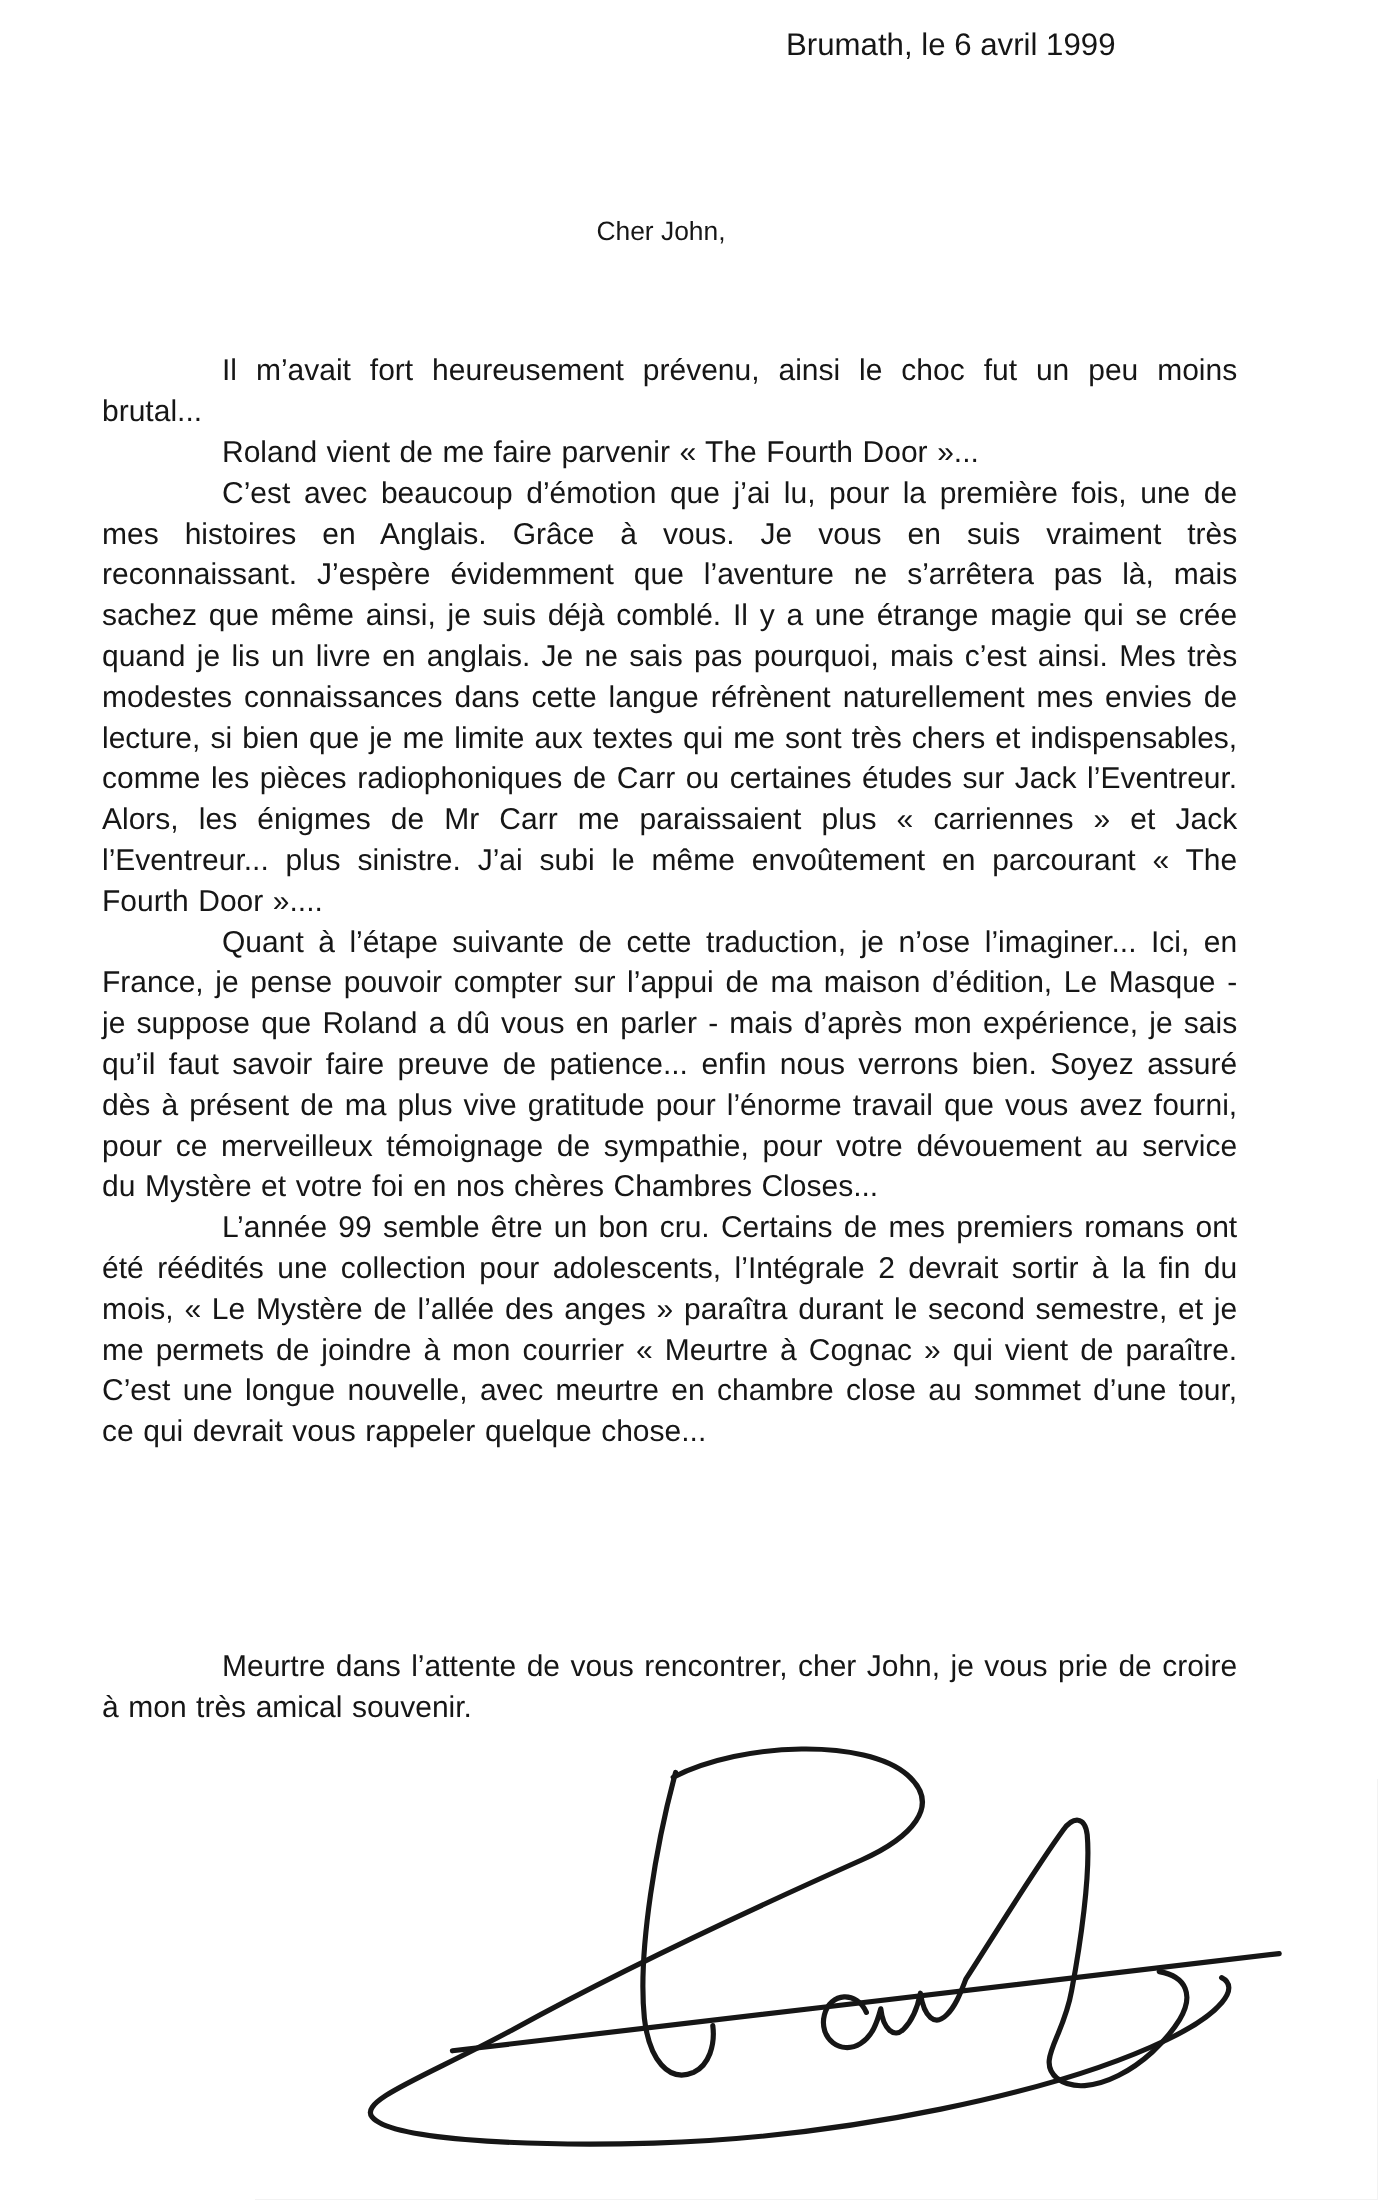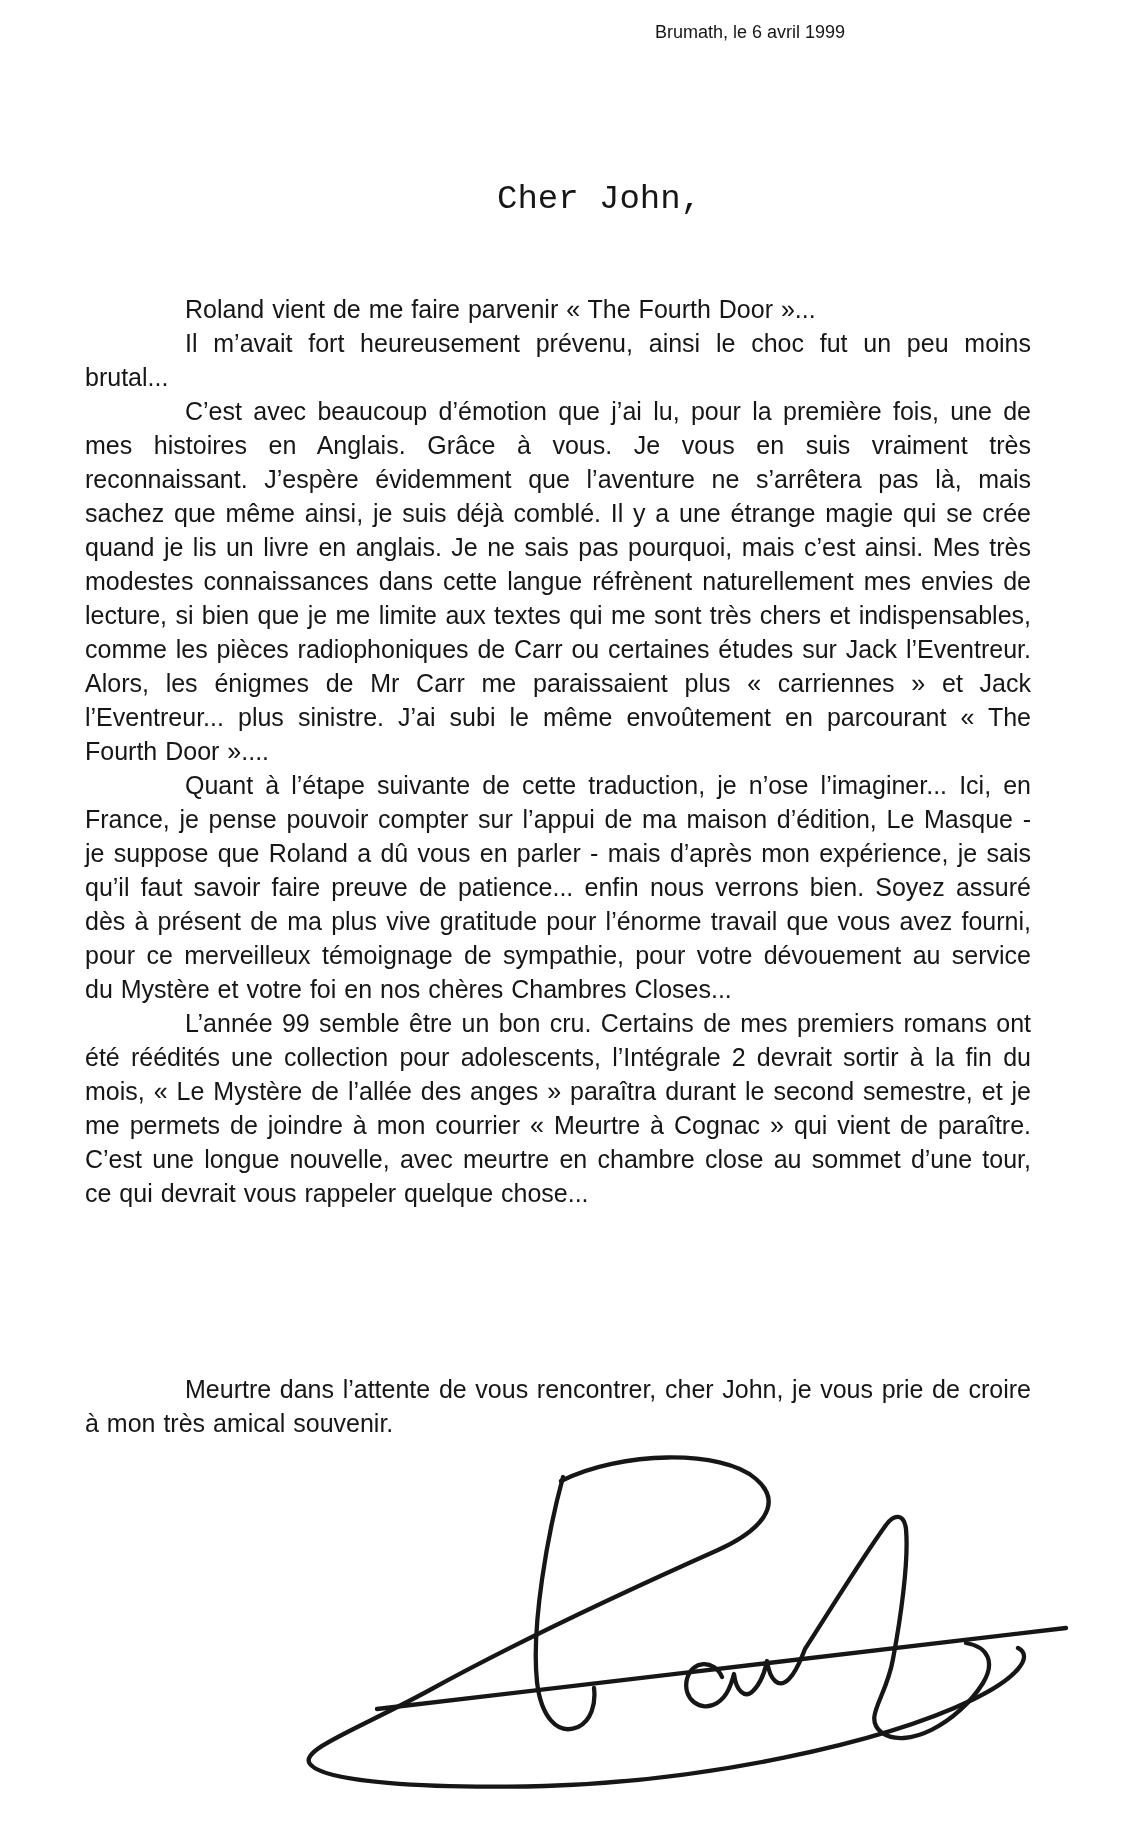--- a/index.html
+++ b/index.html
@@ -9,30 +9,29 @@
     height: 1833px;
     background: #ffffff;
     font-family: "Liberation Sans", sans-serif;
     color: #161616;
     overflow: hidden;
   }
   .dateline {
     position: absolute;
     left: 655px;
     top: 22px;
-    font-size: 18px;
+    font-size: 26px;
     white-space: nowrap;
   }
   .salutation {
     position: absolute;
     left: 497px;
     top: 180px;
-    font-size: 34px;
+    font-size: 22px;
     white-space: nowrap;
-    font-family: Liberation Mono, monospace;
   }
   .body-block {
     position: absolute;
     left: 85px;
     top: 292px;
     width: 946px;
   }
   .body-block p, .closing {
     margin: 0;
     font-size: 25px;
@@ -65,22 +64,22 @@
 </head>
 <body>
 
 <div class="page">
 
   <div class="dateline">Brumath, le 6 avril 1999</div>
 
   <div class="salutation">Cher John,</div>
 
   <div class="body-block">
+    <p>Il m’avait fort heureusement prévenu, ainsi le choc fut un peu moins brutal...</p>
     <p>Roland vient de me faire parvenir « The Fourth Door »...</p>
-    <p>Il m’avait fort heureusement prévenu, ainsi le choc fut un peu moins brutal...</p>
     <p>C’est avec beaucoup d’émotion que j’ai lu, pour la première fois, une de mes histoires en Anglais. Grâce à vous. Je vous en suis vraiment très reconnaissant. J’espère évidemment que l’aventure ne s’arrêtera pas là, mais sachez que même ainsi, je suis déjà comblé. Il y a une étrange magie qui se crée quand je lis un livre en anglais. Je ne sais pas pourquoi, mais c’est ainsi. Mes très modestes connaissances dans cette langue réfrènent naturellement mes envies de lecture, si bien que je me limite aux textes qui me sont très chers et indispensables, comme les pièces radiophoniques de Carr ou certaines études sur Jack l’Eventreur. Alors, les énigmes de Mr Carr me paraissaient plus « carriennes » et Jack l’Eventreur... plus sinistre. J’ai subi le même envoûtement en parcourant « The Fourth Door »....</p>
     <p>Quant à l’étape suivante de cette traduction, je n’ose l’imaginer... Ici, en France, je pense pouvoir compter sur l’appui de ma maison d’édition, Le Masque - je suppose que Roland a dû vous en parler - mais d’après mon expérience, je sais qu’il faut savoir faire preuve de patience... enfin nous verrons bien. Soyez assuré dès à présent de ma plus vive gratitude pour l’énorme travail que vous avez fourni, pour ce merveilleux témoignage de sympathie, pour votre dévouement au service du Mystère et votre foi en nos chères Chambres Closes...</p>
     <p>L’année 99 semble être un bon cru. Certains de mes premiers romans ont été réédités une collection pour adolescents, l’Intégrale 2 devrait sortir à la fin du mois, « Le Mystère de l’allée des anges » paraîtra durant le second semestre, et je me permets de joindre à mon courrier « Meurtre à Cognac » qui vient de paraître. C’est une longue nouvelle, avec meurtre en chambre close au sommet d’une tour, ce qui devrait vous rappeler quelque chose...</p>
   </div>
 
   <div class="closing">Meurtre dans l’attente de vous rencontrer, cher John, je vous prie de croire à mon très amical souvenir.</div>
 
   <svg class="signature" viewBox="260 1435 830 375" xmlns="http://www.w3.org/2000/svg" aria-hidden="true">
 
     <path d="M563,1477 C548,1532 531,1625 537,1682 C541,1716 557,1736 578,1727 C591,1721 596,1704 594,1688"></path>

